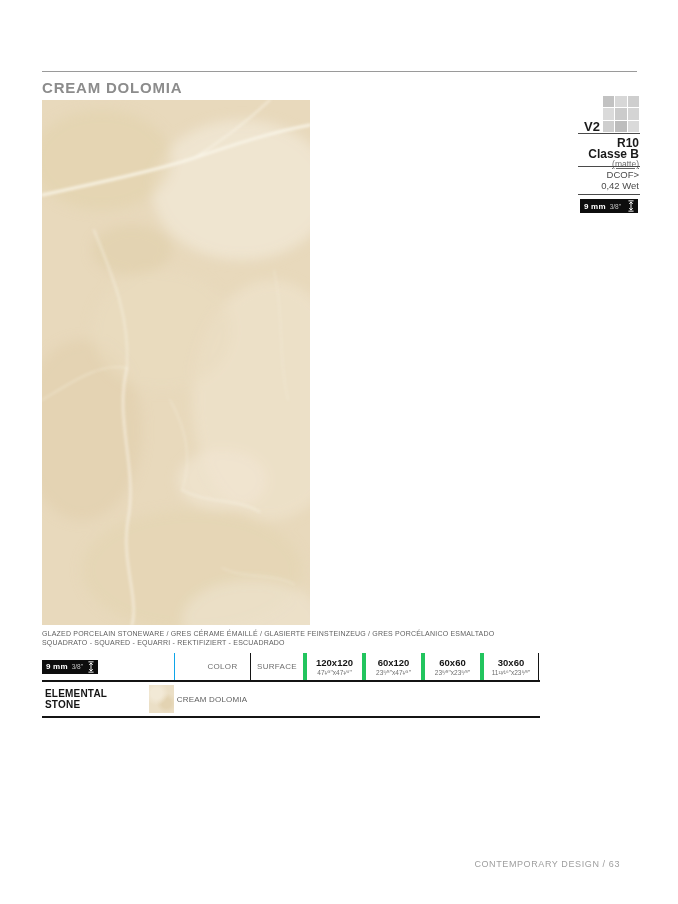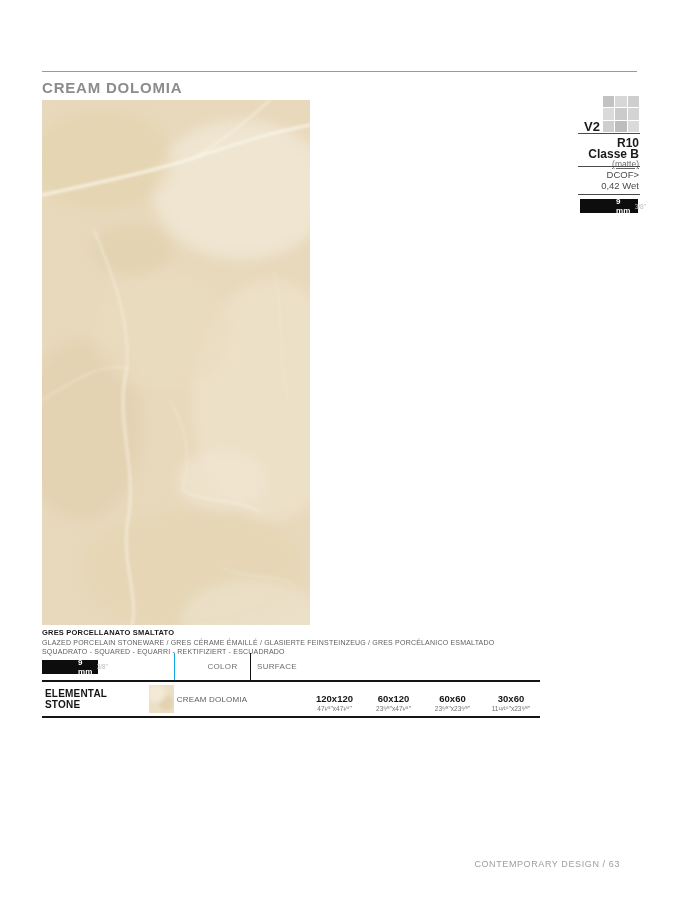--- a/index.html
+++ b/index.html
@@ -31,39 +31,39 @@
   .v-grid span:nth-child(9){background:#dadada}
   .v-label { position:absolute; top:27px; right:40px; font-size:13px; font-weight:bold; color:#1a1a1a; }
   .spec-rule { position:absolute; left:0; width:62px; height:1px; background:#4a4a4a; }
   .spec-text { position:absolute; left:0; width:61px; text-align:right; line-height:10.5px; }
   .spec-bold { font-size:12px; font-weight:bold; color:#1a1a1a; }
   .spec-note { font-size:8.5px; color:#6a6a6a; font-weight:normal;text-decoration:underline; }
   .spec-reg  { font-size:9.5px; color:#4a4a4a; }
 
   
   .badge { display:flex; align-items:center; background:#0d0d0d; color:#fff; height:14px; padding:0 3px 0 4px; }
-  .badge .mm { font-size:8px; font-weight:bold; letter-spacing:.2px;margin-left:32px; }
+  .badge .mm { font-size:8px; font-weight:bold; letter-spacing:.2px; }
   .badge .inch { font-size:6.5px; color:#c0c0c0; margin-left:4px; }
   .badge svg { margin-left:auto; display:block; }
   .badge-spec { position:absolute; top:107px; left:2px; width:58px; }
 
   
   .desc { position:absolute; left:42px; top:628px; width:520px; }
   .desc-line1 { font-size:7.5px; font-weight:bold; color:#1a1a1a; letter-spacing:.2px; }
   .desc-line  { font-size:7px; color:#5e5e5e; margin-top:2px; letter-spacing:.2px; }
 
   
   .sizes-table { position:absolute; left:42px; top:653px; width:498px; }
   .t-head { display:flex; align-items:stretch; height:29px; border-bottom:2px solid #141414; }
   .th-brand { width:132px; display:flex; align-items:center; }
   .th-brand .badge { width:56px; }
   .th-color, .th-surface { display:flex; align-items:center; justify-content:center; font-size:8px; color:#6e6e6e; letter-spacing:.3px; }
   .th-color { width:76px; border-left:1px solid #0ea5e9;padding-left:20px; }
   .th-surface { width:53px; border-left:1px solid #141414; }
-  .th-size { width:59px; border-left:4px solid #22c55e; display:flex; flex-direction:column; align-items:center; justify-content:space-between;margin-top:40px; }
+  .th-size { width:59px; border-left:4px solid #22c55e; display:flex; flex-direction:column; align-items:center; justify-content:center; }
   .th-size:last-child { border-right:1px solid #141414; }
   .th-size .cm { font-size:9.5px; font-weight:bold; color:#141414; }
   .th-size .in { font-size:6.5px; color:#6e6e6e; margin-top:1px; }
 
   .t-body { display:flex; align-items:stretch; height:36px; border-bottom:2px solid #141414; }
   .tb-brand { width:132px; display:flex; align-items:center; justify-content:space-between; padding-left:3px;gap:25px; }
   .tb-brand .brand { font-size:10px; font-weight:bold; letter-spacing:.2px; color:#141414; }
   .swatch { width:31px; height:28px; background:#ebdfc6;
             background-image:radial-gradient(circle at 30% 30%, #f2e9d6 0 20%, transparent 45%),
                              radial-gradient(circle at 70% 65%, #e3d3b2 0 18%, transparent 40%); }
@@ -149,21 +149,20 @@
     <div class="badge badge-spec">
       <span class="mm">9 mm</span>
       <span class="inch">3/8"</span>
       <svg width="8" height="12" viewBox="0 0 8 14">
         <path d="M1 1h6 M1 13h6 M4 2.5v9 M2 4.5L4 2.2l2 2.3 M2 9.5L4 11.8l2-2.3" stroke="#fff" stroke-width="1.1" fill="none"></path>
       </svg>
     </div>
   </div>
 
   <div class="desc">
-    <div class="desc-line1">GRES PORCELLANATO SMALTATO</div>
     <div class="desc-line">GLAZED PORCELAIN STONEWARE / GRES CÉRAME ÉMAILLÉ / GLASIERTE FEINSTEINZEUG / GRES PORCÉLANICO ESMALTADO</div>
     <div class="desc-line">SQUADRATO - SQUARED - EQUARRI - REKTIFIZIERT - ESCUADRADO</div>
   </div>
 
   <div class="sizes-table">
     <div class="t-head">
       <div class="th-brand">
         <div class="badge">
           <span class="mm">9 mm</span>
           <span class="inch">3/8"</span>

